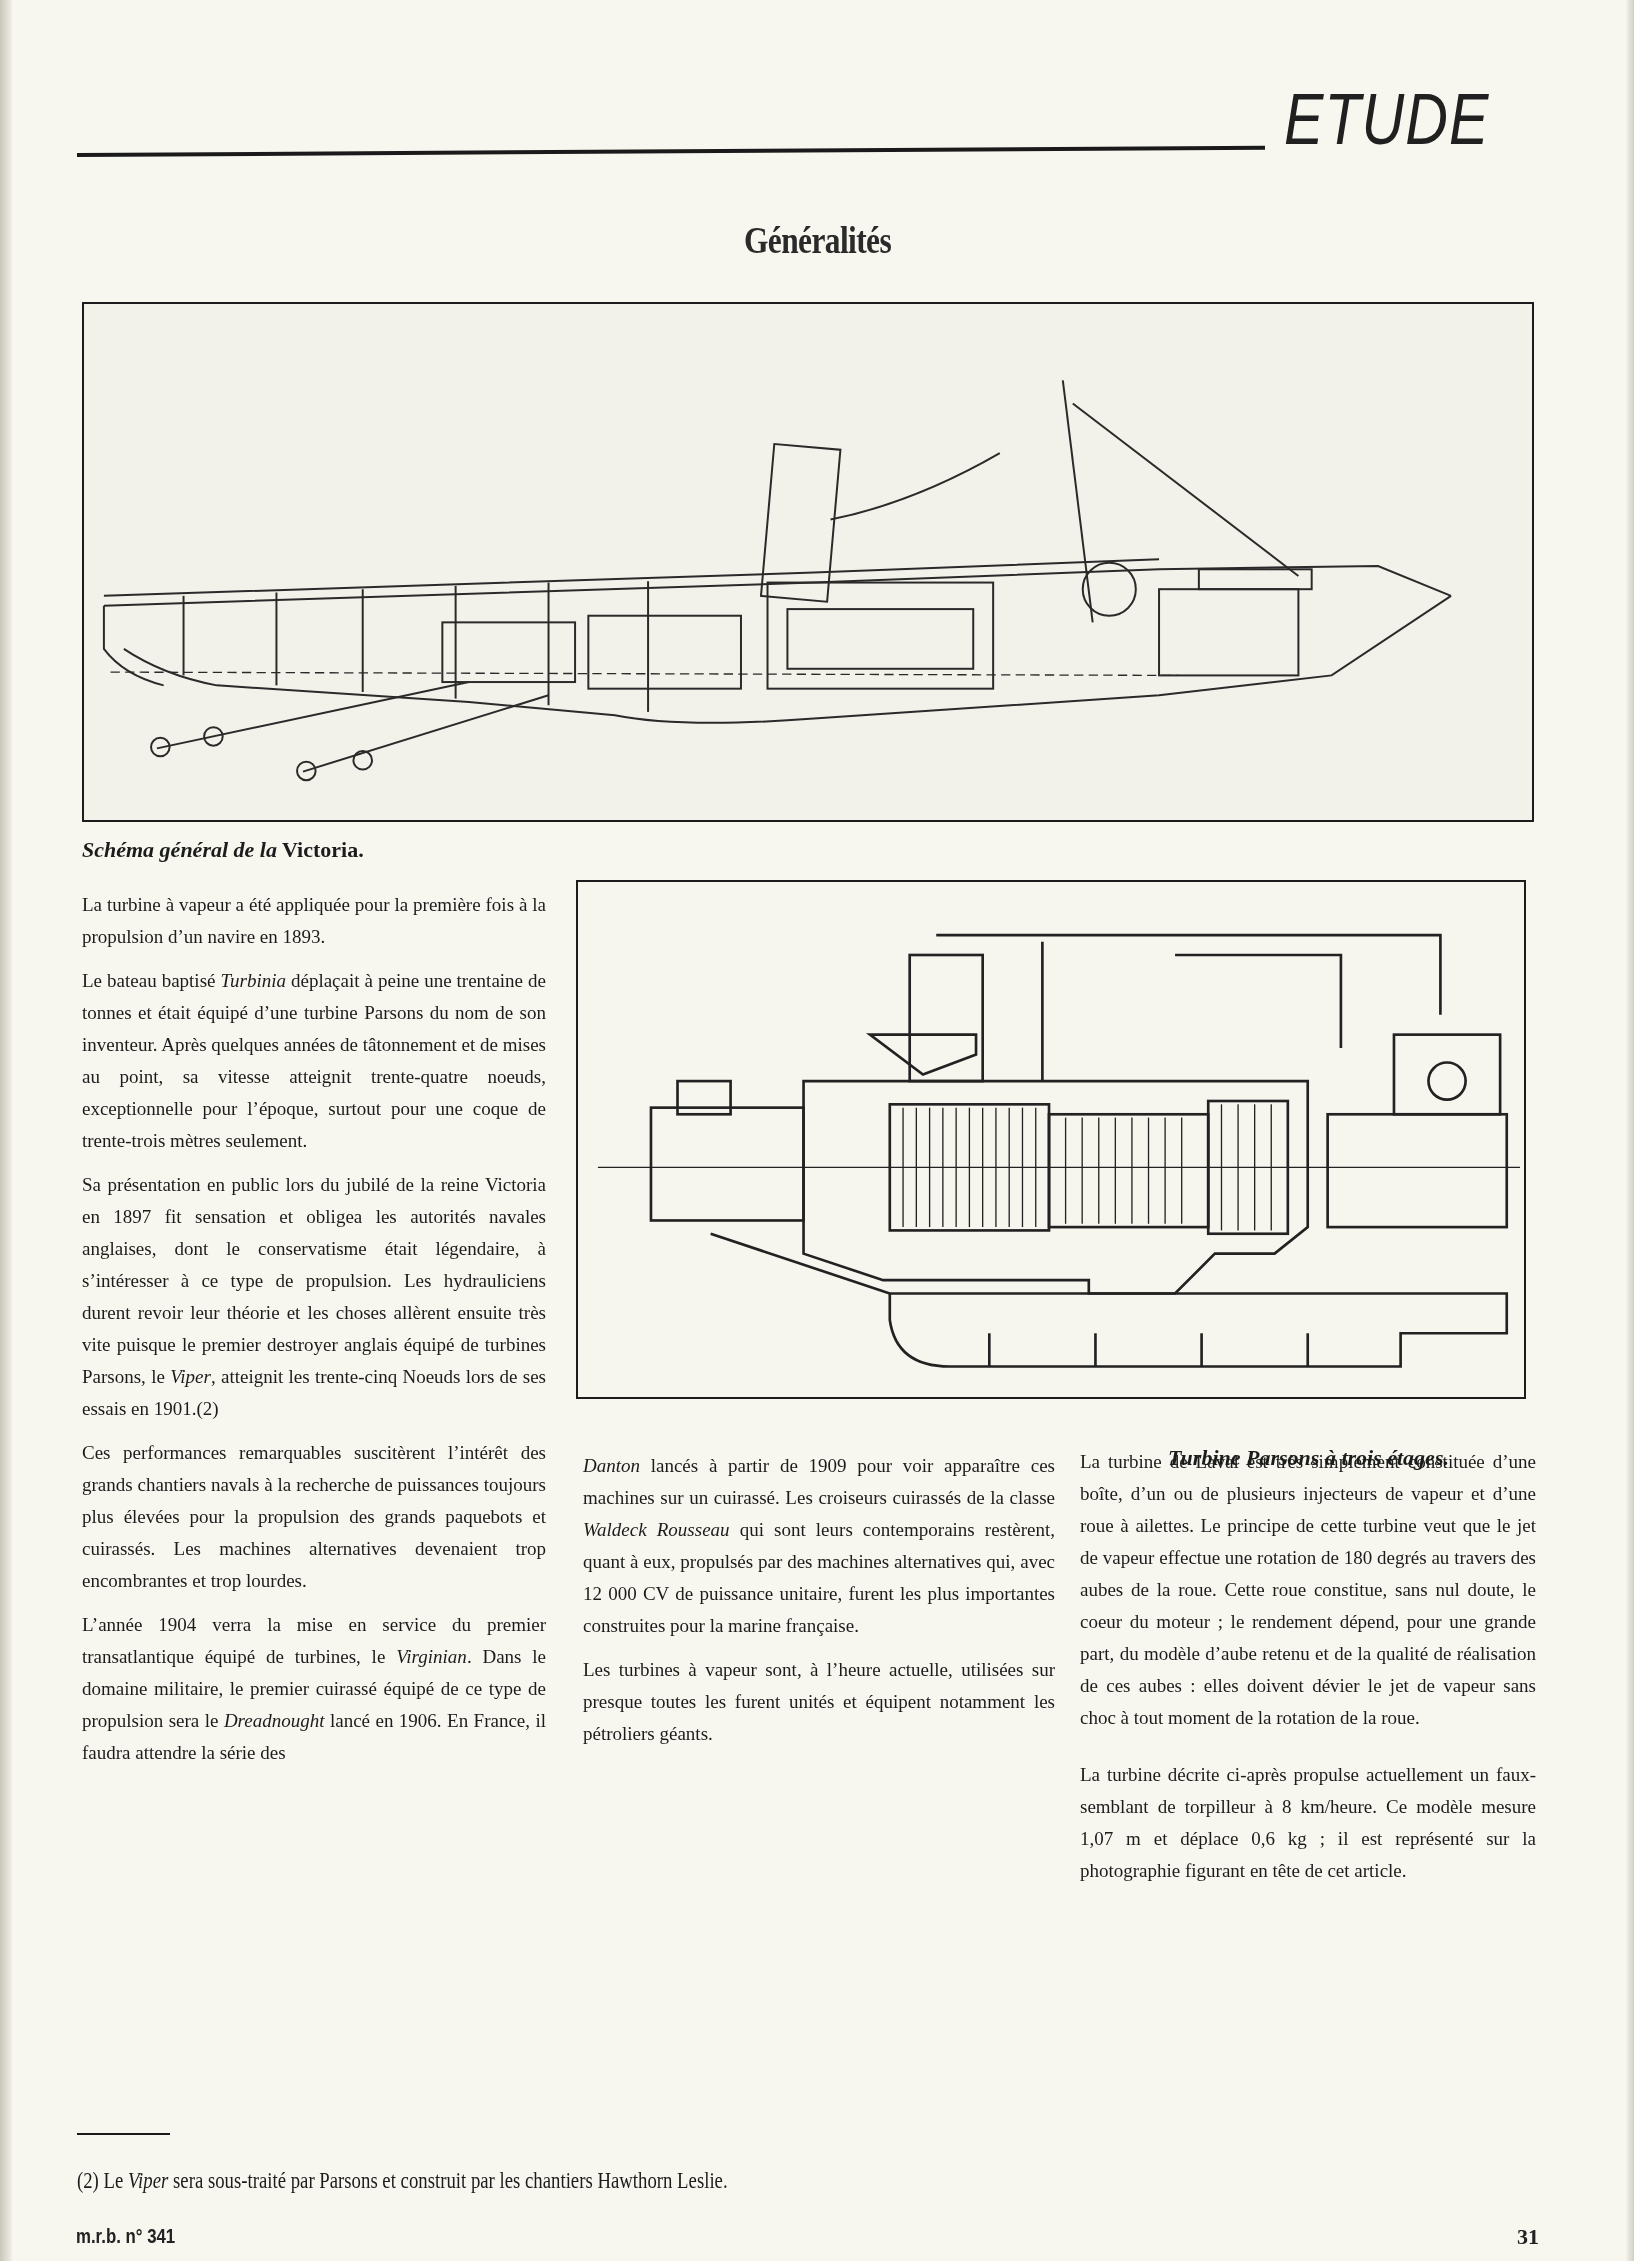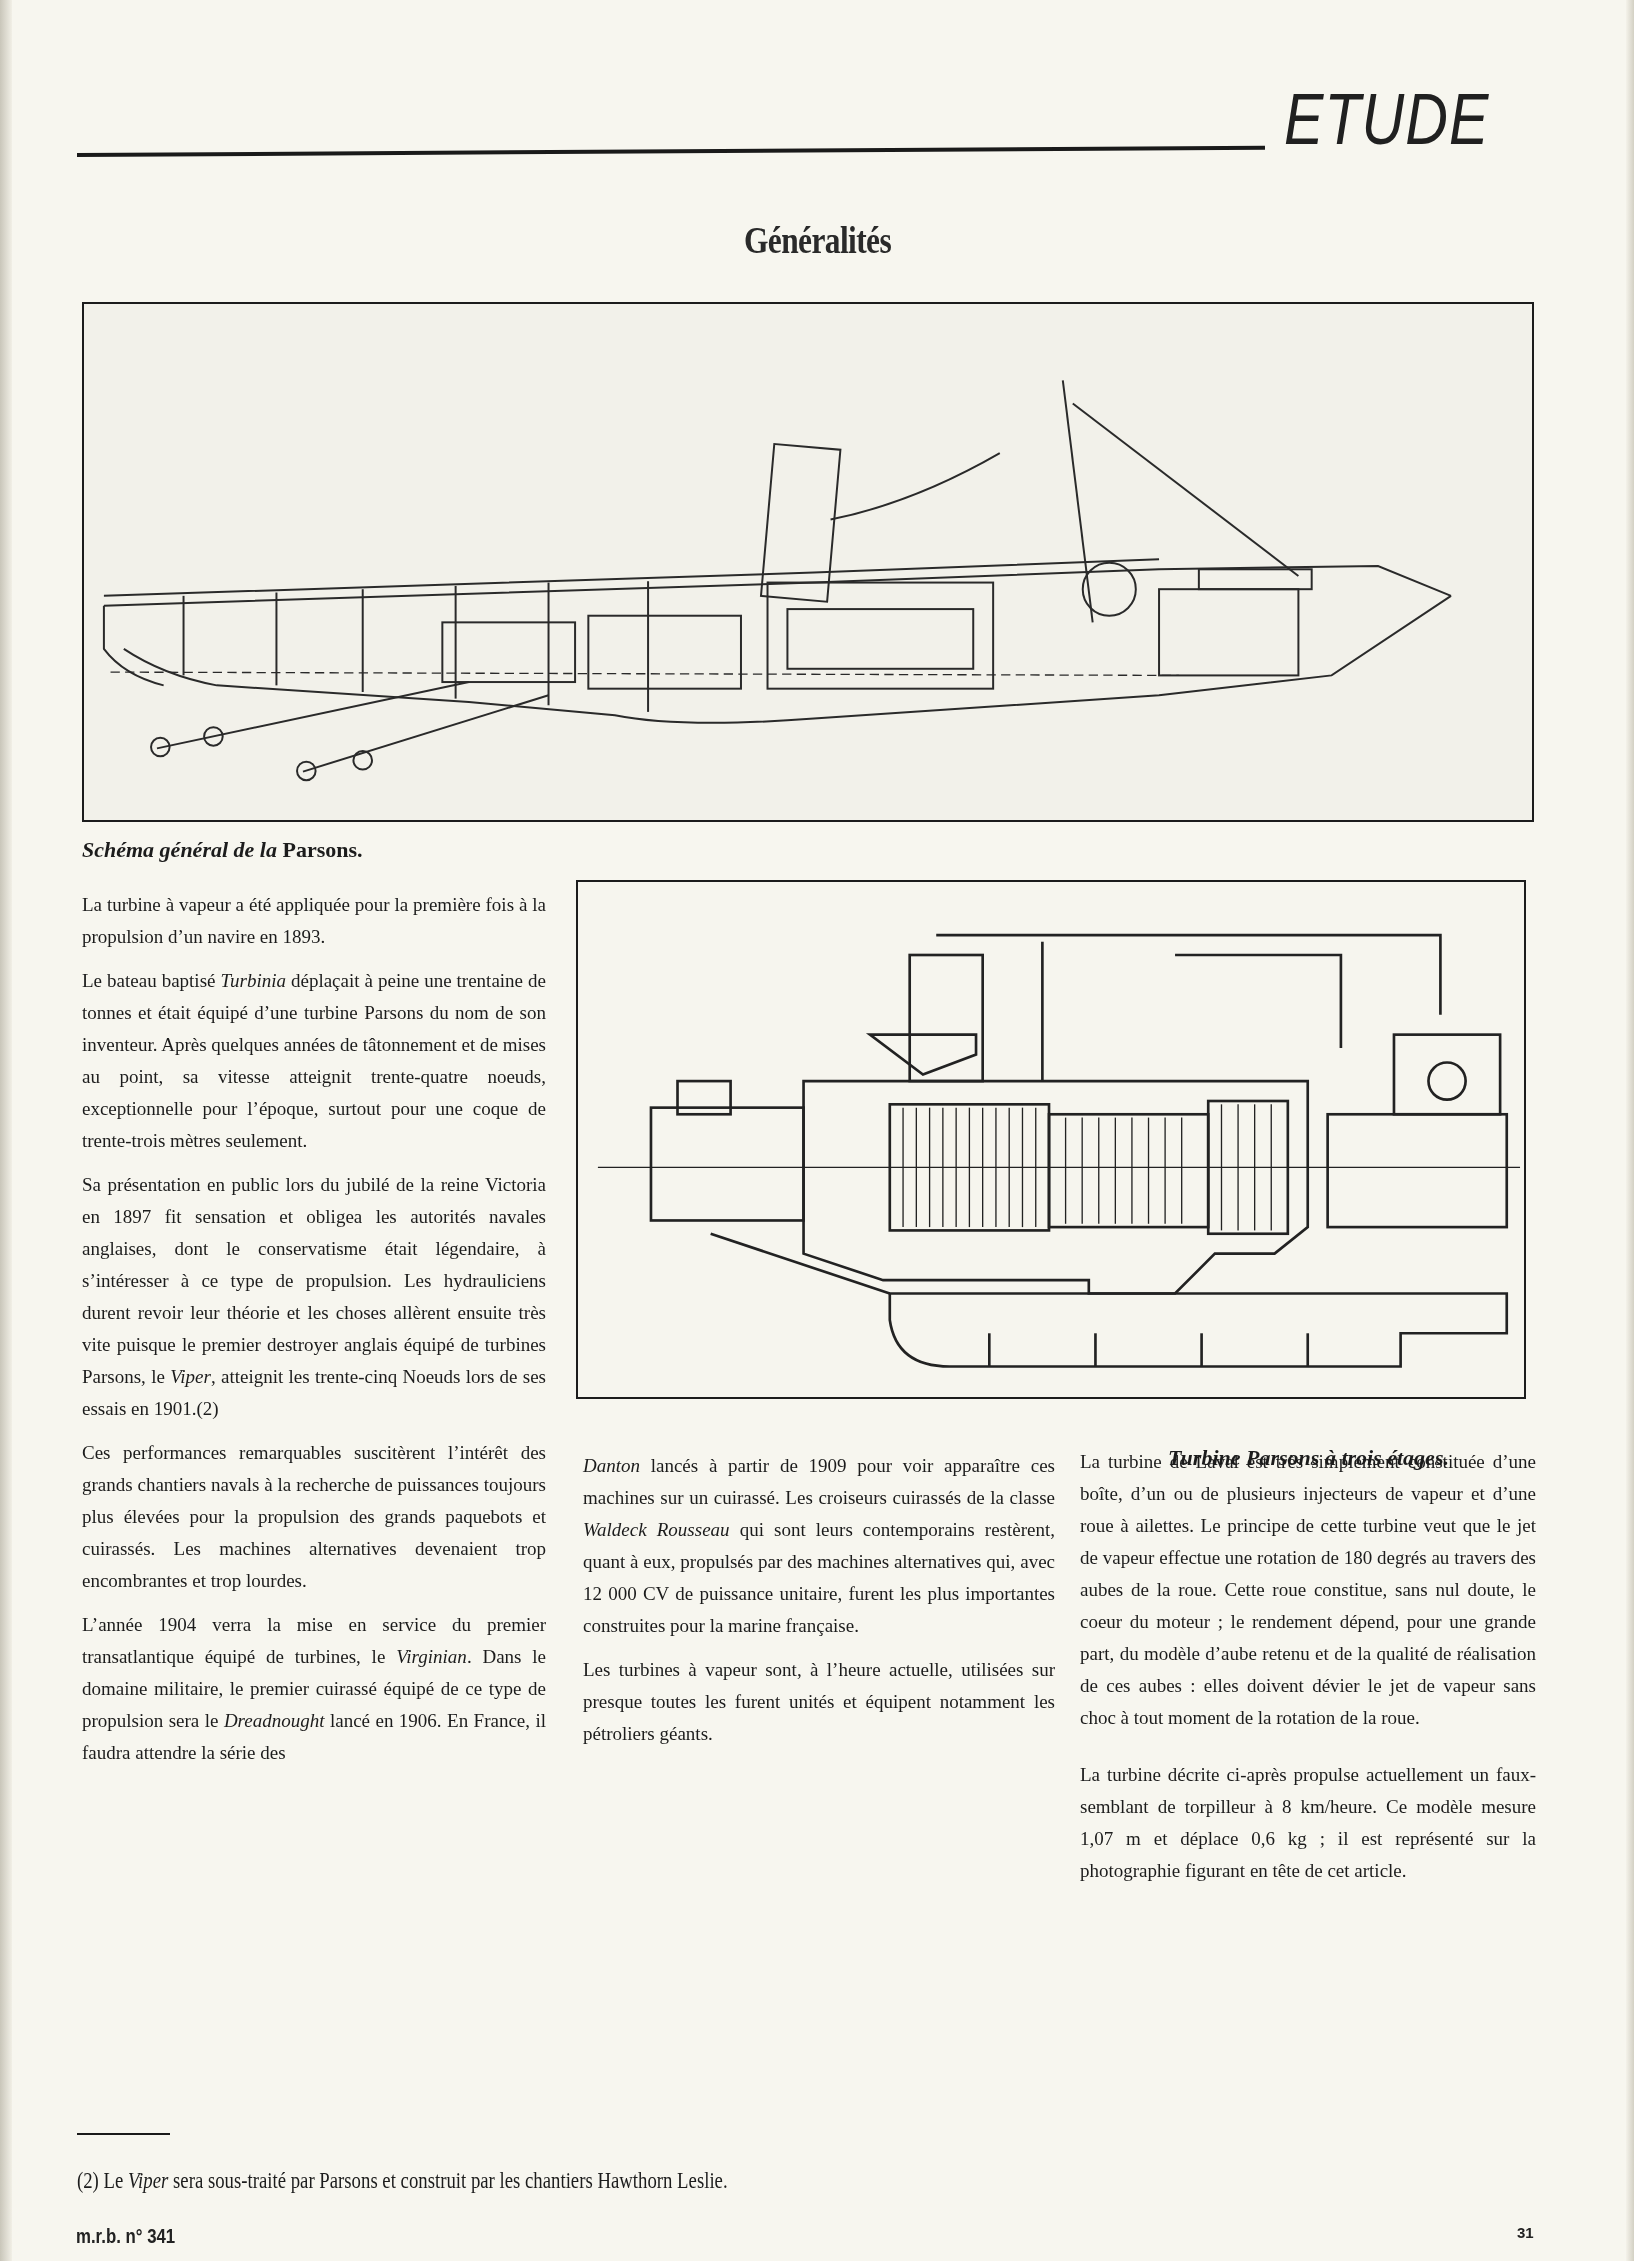--- a/index.html
+++ b/index.html
@@ -59,22 +59,22 @@
   }
   .footnote {
     position: absolute; left: 77px; top: 2168px; font-size: 22.6px;
     transform: scaleX(0.83); transform-origin: left top; white-space: nowrap;
   }
   .footer-left {
     position: absolute; left: 76px; top: 2224px; font-family: "Liberation Sans", "DejaVu Sans", sans-serif;
     font-size: 21px; font-weight: bold; transform: scaleX(0.8); transform-origin: left top; color: #222;
   }
   .footer-right {
-    position: absolute; left: 1517px; top: 2224px; font-family: Liberation Sans, sans-serif;
-    font-size: 15px; font-weight: bold; color: #222;
+    position: absolute; left: 1517px; top: 2224px; font-family: Liberation Serif, serif;
+    font-size: 22px; font-weight: bold; color: #222;
   }
   .it { font-style: italic; }
 </style>
 </head>
 <body>
 
 <div class="page-shade-left"></div>
 <div class="page-shade-right"></div>
 
 <div class="header-rule"></div>
@@ -122,21 +122,21 @@
 
       <circle cx="1545" cy="430" r="40"></circle>
 
       <rect x="1620" y="430" width="210" height="130"></rect>
       <rect x="1680" y="400" width="170" height="30"></rect>
     </g>
   </svg>
 </div>
 <div class="caption cap-turbinia">
   <i>Schéma général de la</i>
-  <span>Parsons.</span>
+  <span>Victoria.</span>
 </div>
 
 <div class="figure-box fig-parsons">
   <svg viewBox="0 0 1426 776" preserveAspectRatio="none">
     <g fill="none" stroke="#222" stroke-width="4">
 
       <path d="M340 300 L340 560 L460 600 L770 600 L770 620 L900 620 L960 560 L1050 560 L1100 520 L1100 300 Z"></path>
 
       <rect x="470" y="335" width="240" height="190"></rect>
       <rect x="710" y="350" width="240" height="170"></rect>

